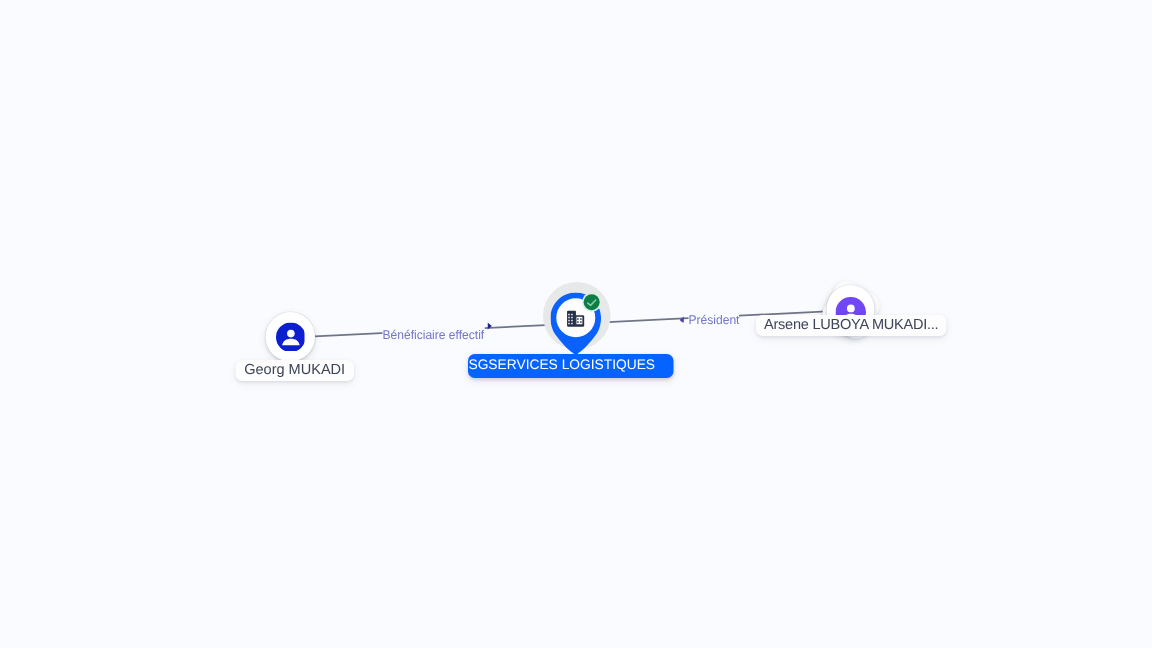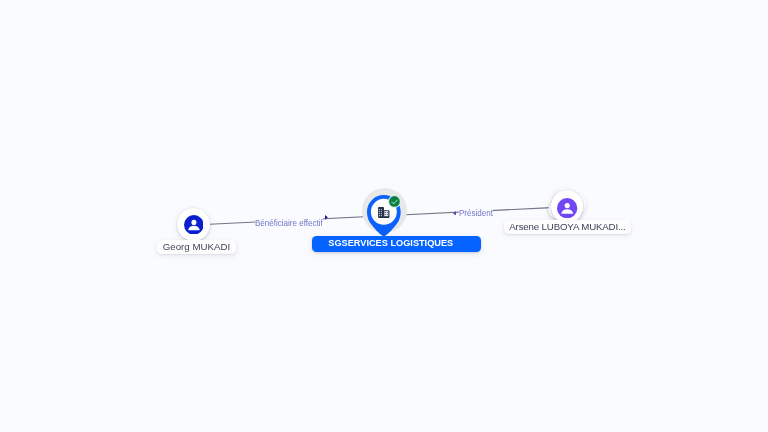--- a/index.html
+++ b/index.html
@@ -7,22 +7,22 @@
        font-family:"Liberation Sans",sans-serif;}
   #stage{position:relative;width:768px;height:432px;}
   #edges{position:absolute;left:0;top:0;width:768px;height:432px;}
   .node{position:absolute;left:0;top:0;}
   .disc{position:absolute;border-radius:50%;background:#ffffff;
         box-shadow:0 0 0 .4px rgba(120,128,150,.16), 0 1px 2px rgba(40,50,80,.14), 0 2px 6px rgba(40,50,80,.10);}
   .lbl{position:absolute;white-space:nowrap;border-radius:4.5px;}
   .lbl.person{background:#fdfdfe;color:#3e4458;font-size:9.7px;line-height:14px;height:14px;
               padding:0 5.7px;
               box-shadow:0 1px 2px rgba(40,50,80,.10), 0 2px 6px rgba(40,50,80,.07);}
-  .lbl.company{background:#0563ff;color:#ffffff;font-weight:bold;font-size:9.2px;
-               line-height:15.3px;height:15.3px;padding:0 16px;width:136.4px;
+  .lbl.company{background:#0563ff;color:#ffffff;font-weight:normal;font-size:9.2px;
+               line-height:15.3px;height:15.3px;padding:0 0;width:136.4px;
                box-shadow:0 1px 2px rgba(40,50,80,.15), 0 2px 6px rgba(40,50,80,.10);}
   .elbl{position:absolute;font-size:8.4px;color:#7376c9;white-space:nowrap;line-height:10px;
         transform:scaleX(.96);transform-origin:0 50%;background:#fafbfe;}
 </style>
 </head>
 <body>
 
 <div id="stage">
 
   <svg id="edges" viewBox="0 0 768 432">
@@ -73,21 +73,21 @@
 
   <div class="node">
     <div style="position:absolute;left:550.7px;top:189.7px;width:32.6px;height:32.6px;border-radius:9px;background:#fcfcfd;transform:rotate(28deg);
                 box-shadow:0 1px 2px rgba(40,50,80,.11), 0 2px 5px rgba(40,50,80,.09);"></div>
     <div class="disc" style="left:550.5px;top:190.2px;width:32.6px;height:32.6px;"></div>
     <svg style="position:absolute;left:557.3px;top:197.6px;" width="20.3" height="20.3" viewBox="0 0 24 24">
       <circle cx="12" cy="12" r="12" fill="#7046f5"></circle>
       <circle cx="12.1" cy="9" r="3.1" fill="#fcfcff"></circle>
       <path d="M5.0 18.5 C5.6 14.8 8.6 13.2 12.1 13.2 C15.6 13.2 18.6 14.8 19.2 18.5 Z" fill="#fcfcff"></path>
     </svg>
-    <div class="lbl person" style="left:503.8px;top:220px;width:115.9px;padding-left:5.5px;padding-right:5.5px;letter-spacing:-.155px;">Arsene LUBOYA MUKADI...</div>
+    <div class="lbl person" style="left:503.8px;top:210px;width:115.9px;padding-left:5.5px;padding-right:5.5px;letter-spacing:-.155px;">Arsene LUBOYA MUKADI...</div>
   </div>
 
   <div class="elbl" style="left:254.8px;top:217.8px;">Bénéficiaire effectif</div>
   <svg style="position:absolute;left:325.4px;top:215.2px;" width="2.9" height="4.7" viewBox="0 0 29 47">
       <path d="M0 0 L29 23.5 L0 47 Z" fill="#1c2099"></path>
     </svg>
 
   <svg style="position:absolute;left:453.1px;top:210.7px;" width="2.9" height="4.7" viewBox="0 0 29 47">
       <path d="M29 0 L0 23.5 L29 47 Z" fill="#4a43b8"></path>
     </svg>

